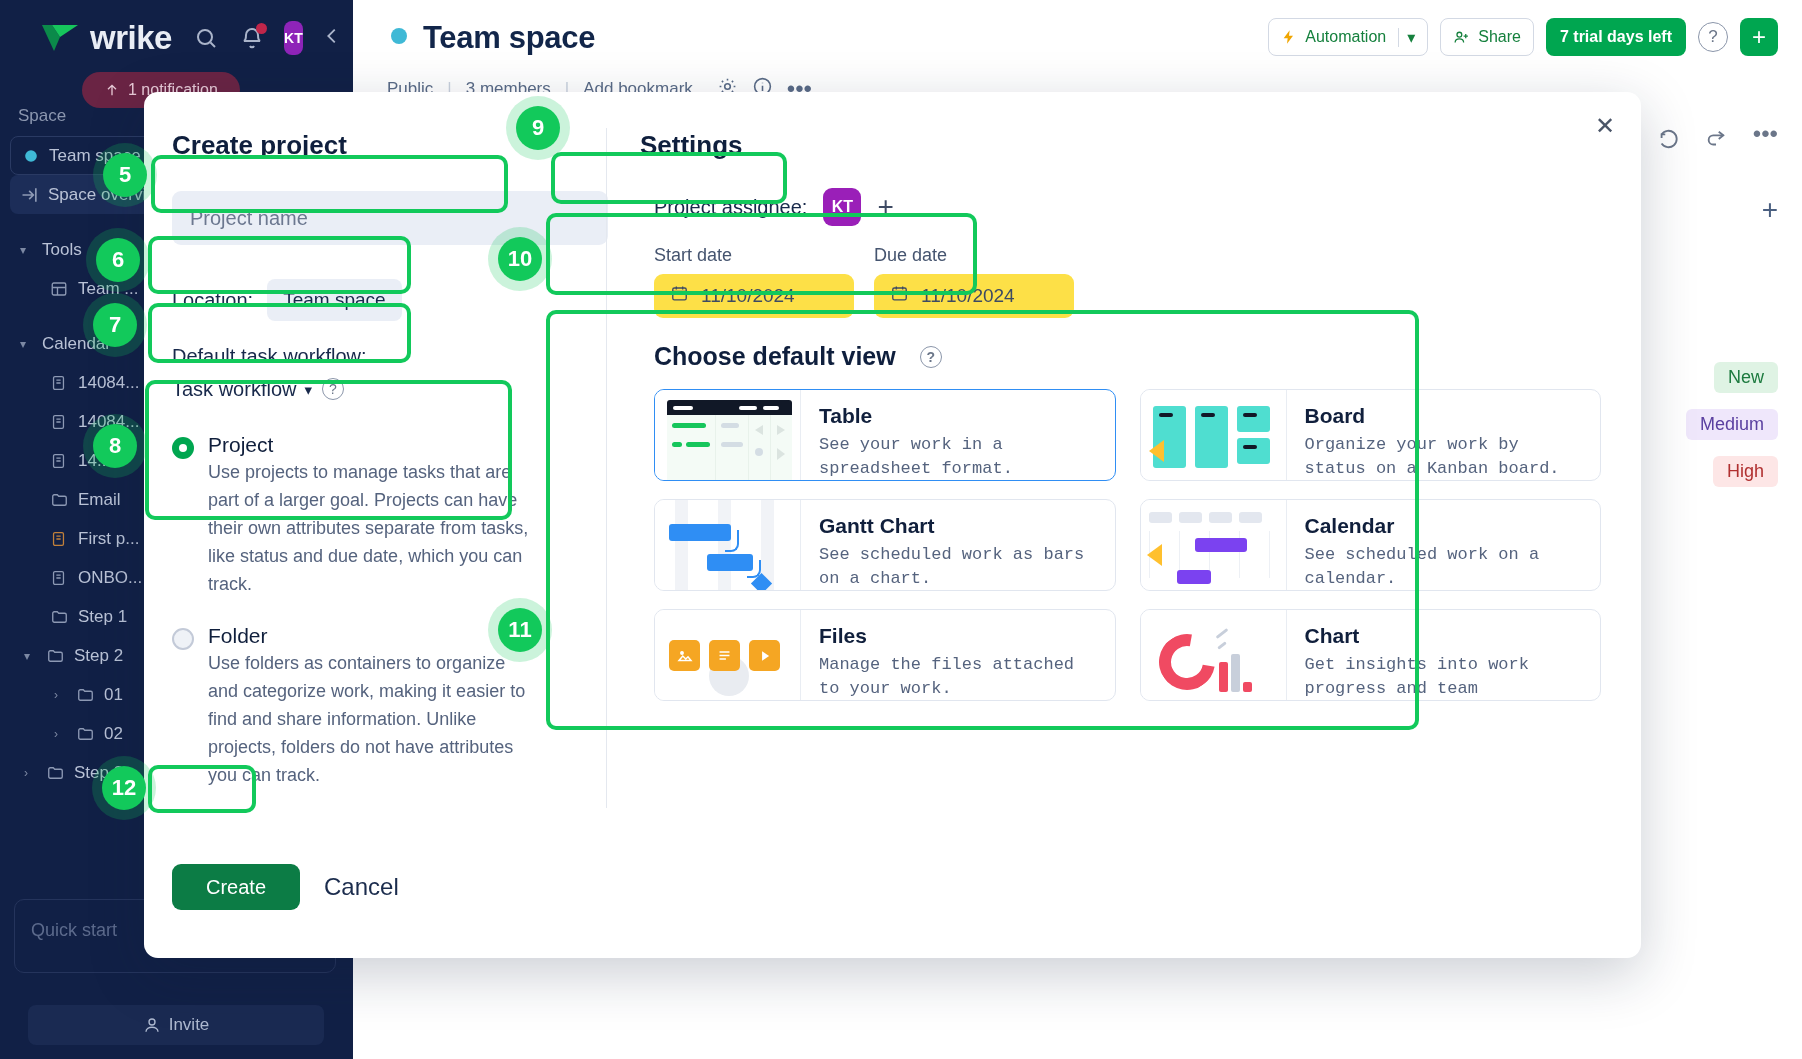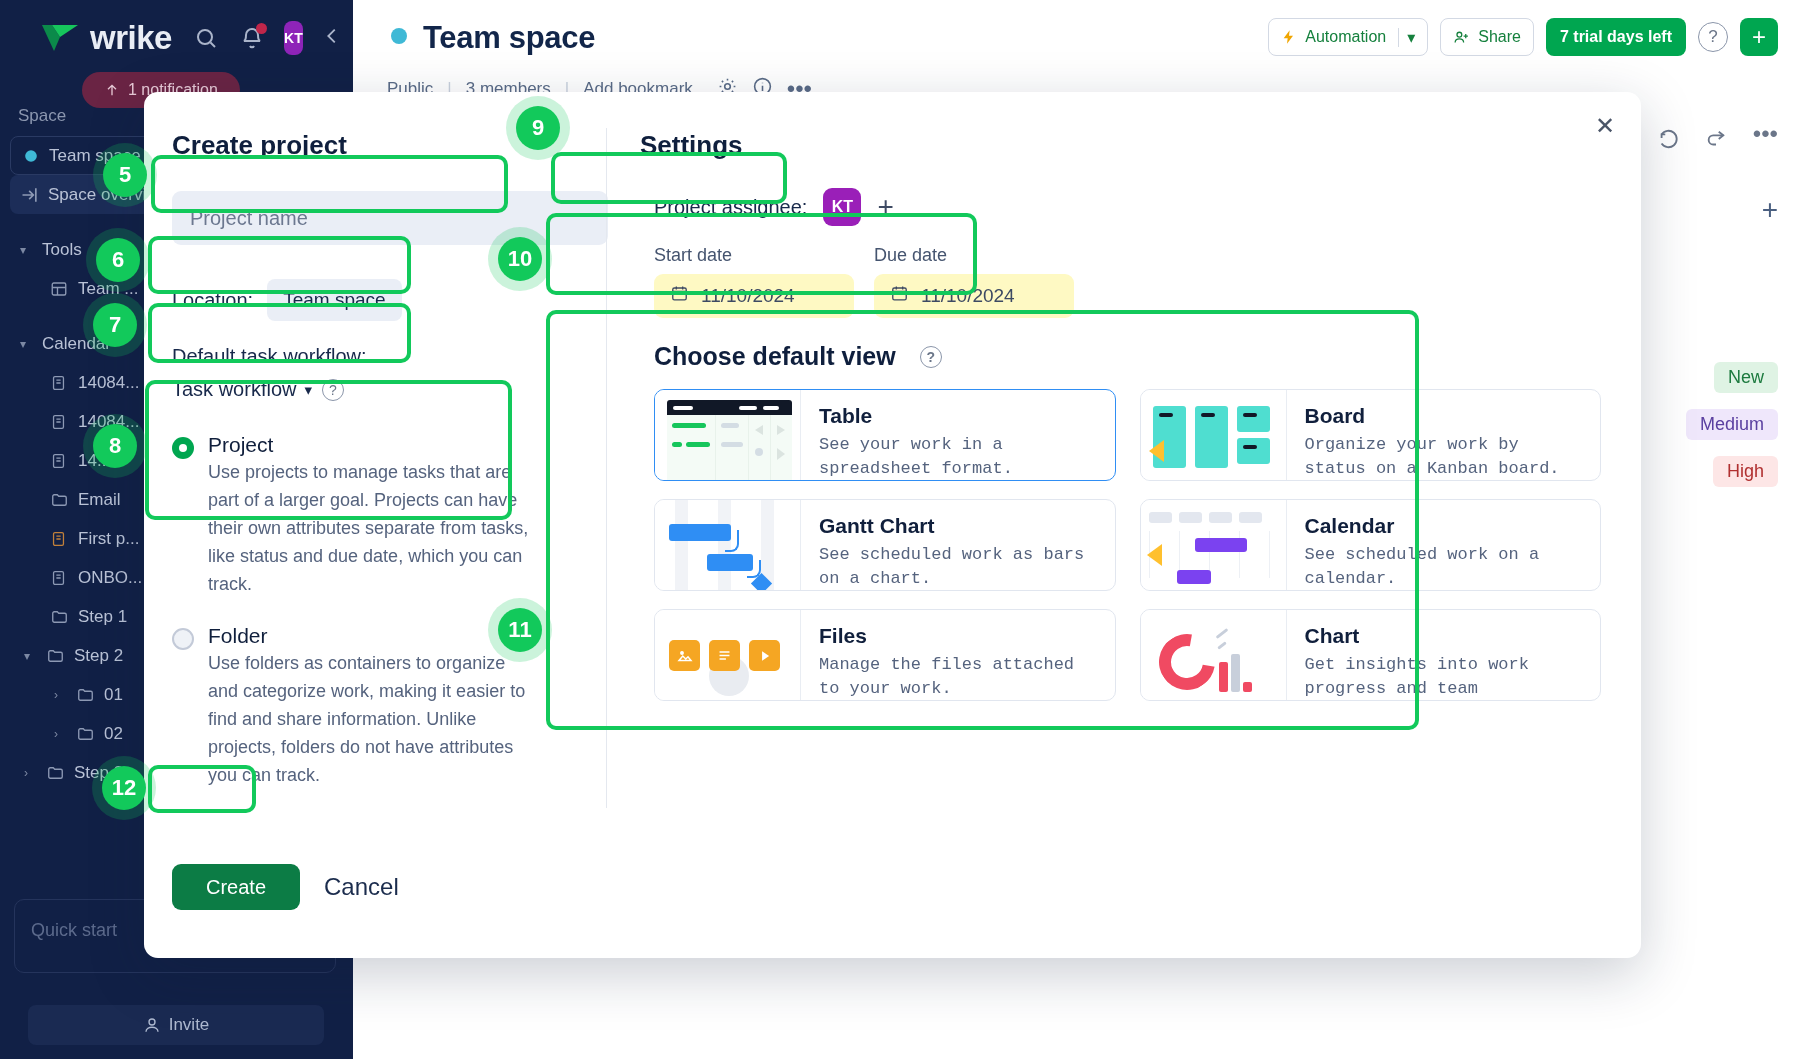--- a/index.html
+++ b/index.html
@@ -128,21 +128,21 @@
   .field-input {
     background: #eaeef6; border-radius: 9px; height: 54px; width: 436px;
     display:flex; align-items:center; padding: 0 18px; color:#6c7890; font-size: 20px;
   }
   .loc-row { display:flex; align-items:center; gap: 14px; height: 54px; }
   .loc-label { font-size: 20px; color:#18294b; }
   .loc-chip {
     background:#eaeef6; border-radius: 8px; padding: 10px 16px; font-size: 19px; color:#18294b;
   }
   .wf-label { font-size: 20px; color:#18294b; }
-  .wf-row { display:flex; align-items:center; gap: 10px; margin-top: 10px; }
+  .wf-row { display:flex; align-items:flex-start; gap: 10px; margin-top: 10px; }
   .wf-select { font-size: 20px; color:#18294b; display:flex; align-items:center; gap:8px; }
   .help-circle {
     width: 22px; height: 22px; border-radius:50%; border: 1.6px solid #8b96aa; color:#6b7689;
     display:inline-flex; align-items:center; justify-content:center; font-size: 14px;
   }
 
   .radio-block { margin-top: 6px; }
   .radio-row { display:flex; align-items:flex-start; gap: 14px; }
   .radio-outer {
     width: 22px; height: 22px; border-radius: 50%; flex: none; margin-top: 4px;
@@ -170,21 +170,21 @@
     width: 38px; height: 38px; border-radius: 9px; background:#9a1fb8;
     color:#fff; font-size: 16px; font-weight: 700;
     display:flex; align-items:center; justify-content:center;
   }
   .assignee-plus { font-size: 28px; color:#3e4a63; font-weight: 300; }
 
   .dates-row { display:flex; gap: 20px; padding: 10px 14px 14px 14px; }
   .date-field { width: 200px; }
   .date-label { font-size: 18px; color:#45546f; margin-bottom: 8px; }
   .date-box {
-    background:#fef9c3; border-radius: 9px; height: 44px; display:flex; align-items:center;
+    background:#fde047; border-radius: 9px; height: 44px; display:flex; align-items:center;
     gap: 12px; padding: 0 16px; color:#3d4a63; font-size: 19px;
   }
 
   .choose-title { font-size: 25px; font-weight: 700; color: #0f1f3d;
      display:flex; align-items:center; gap: 24px; padding: 10px 0 18px 14px; }
 
   .view-grid { display:grid; grid-template-columns: 1fr 1fr; gap: 18px 24px; padding: 0 14px; }
   .view-card {
     border: 1px solid #e1e6ef; border-radius: 10px; height: 92px; display:flex; overflow: hidden;
     background:#fff;

